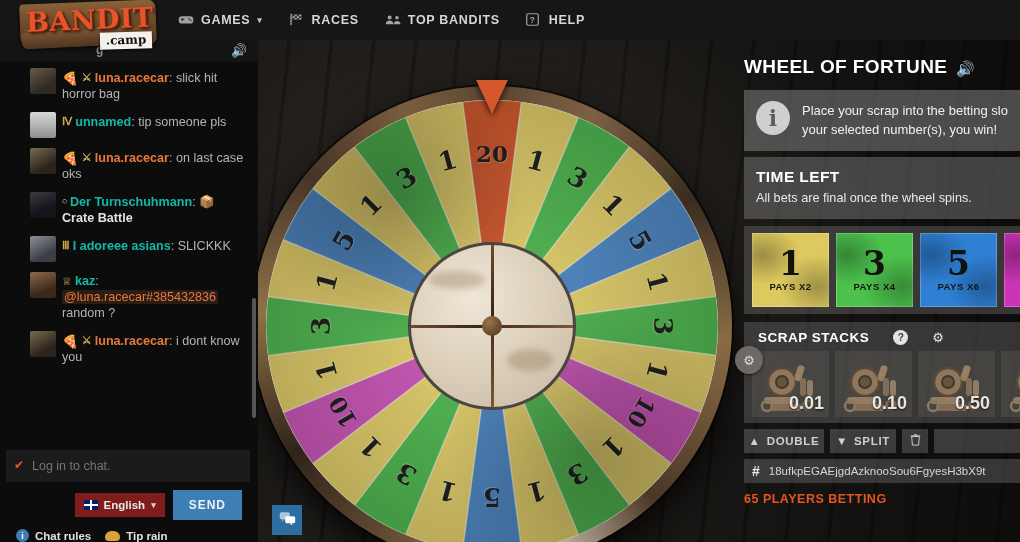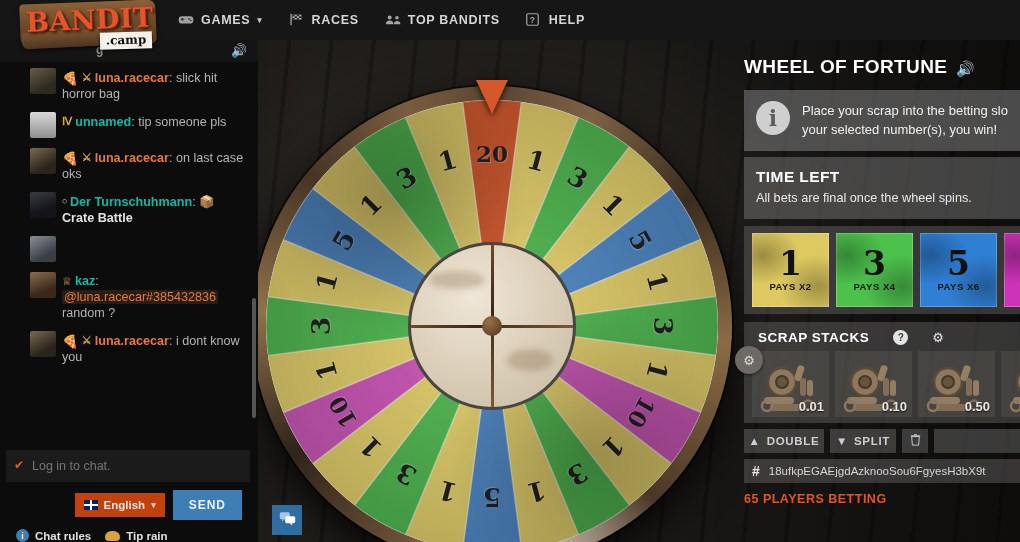--- a/index.html
+++ b/index.html
@@ -117,21 +117,21 @@
   .chat-input-wrap { flex:0 0 auto; padding:0 8px 0 6px; }
   .chat-input {
     height:32px; background:#1b1b1b; border:none; width:100%;
     color:#cfcfcf; font-size:12.5px; padding:0 10px 0 26px;
     font-family:"Liberation Sans", sans-serif;
   }
   .chat-input-box { position:relative; }
   .chk { position:absolute; left:8px; top:8px; color:#e05a2b; font-size:12px; }
   .chat-actions { display:flex; justify-content:flex-end; align-items:center; gap:8px; padding:8px 8px 0 0; }
   .lang-btn {
-    background:#c2410c; color:#e6e6e6; font-size:11.5px; font-weight:700;
+    background:#7f1d1d; color:#e6e6e6; font-size:11.5px; font-weight:700;
     padding:6px 9px; display:flex; align-items:center; gap:6px; cursor:pointer;
   }
   .flag {
     width:14px;height:10px;display:inline-block;
     background:
       linear-gradient(0deg, transparent 44%, #fff 44%, #fff 56%, transparent 56%),
       linear-gradient(90deg, transparent 40%, #fff 40%, #fff 60%, transparent 60%),
       linear-gradient(0deg, transparent 46%, #c8102e 46%, #c8102e 54%, transparent 54%),
       linear-gradient(90deg, transparent 43%, #c8102e 43%, #c8102e 57%, transparent 57%),
       #012169;
@@ -263,21 +263,21 @@
     width:15px;height:15px;border-radius:50%;background:#e3e3e3;color:#3a3a3a;
     font-size:10px;font-weight:700;display:flex;align-items:center;justify-content:center;
   }
   .gear-sm { color:#e3e3e3; font-size:13px; }
   .stacks-row { display:flex; gap:6px; padding:0 0 6px 8px; overflow:hidden; }
   .stack {
     width:77px;height:66px;flex:0 0 77px;position:relative;
     background:rgba(150,140,128,.16); cursor:pointer;
   }
   .stack-val {
-    position:absolute; right:5px; bottom:3px; color:#e9e6e0; font-size:13px; font-weight:700;
+    position:absolute; right:5px; bottom:3px; color:#e9e6e0; font-size:18px; font-weight:700;
     text-shadow:0 1px 2px rgba(0,0,0,.8);
   }
   .gear-badge {
     position:absolute; left:-9px; top:24px; width:28px; height:28px; border-radius:50%;
     background:#6d6a65; display:flex; align-items:center; justify-content:center;
     color:#ded9d2; font-size:13px; cursor:pointer; z-index:3;
     box-shadow:0 1px 3px rgba(0,0,0,.6);
   }
   .ctrl-row { display:flex; gap:6px; margin-top:6px; }
   .ctrl {
@@ -540,20 +540,21 @@
           <div class="msg msg-row">
             <div class="avatar av3"></div>
             <div class="msg-body"><span class="badge-emo">🍕 </span><span class="rank">⚔ </span><span class="uname u-orange">luna.racecar</span><span class="mtext">: </span><span class="mtext">on last case oks</span></div>
           </div>
           <div class="msg msg-row">
             <div class="avatar av4"></div>
             <div class="msg-body"><span class="rank-o">○ </span><span class="uname u-blue">Der Turnschuhmann</span><span class="mtext">: </span><span class="mtext-w">📦 Crate Battle</span></div>
           </div>
           <div class="msg msg-row">
             <div class="avatar av5"></div>
+            <div class="msg-body"><span class="rank">Ⅲ </span><span class="uname u-blue">I adoreee asians</span><span class="mtext">: </span><span class="mtext">SLICKKK</span></div>
           </div>
           <div class="msg msg-row">
             <div class="avatar av6"></div>
             <div class="msg-body"><span class="rank-crown">♕ </span><span class="uname u-blue">kaz</span><span class="mtext">: </span><span class="mention">@luna.racecar#385432836</span> <span class="mtext">random ?</span></div>
           </div>
           <div class="msg msg-row">
             <div class="avatar av3"></div>
             <div class="msg-body"><span class="badge-emo">🍕 </span><span class="rank">⚔ </span><span class="uname u-orange">luna.racecar</span><span class="mtext">: </span><span class="mtext">i dont know you</span></div>
           </div>
         </div>

